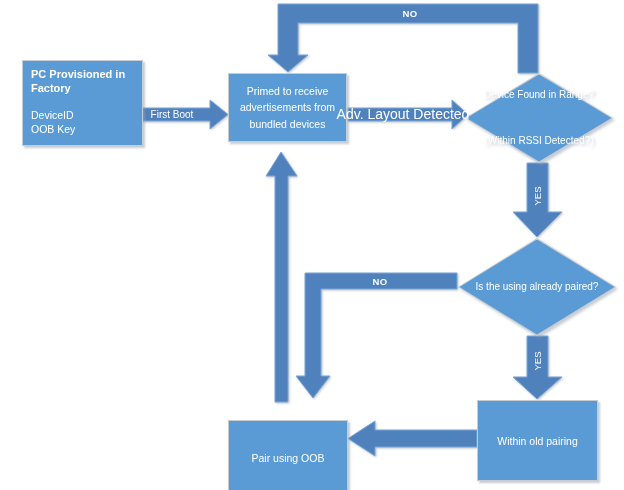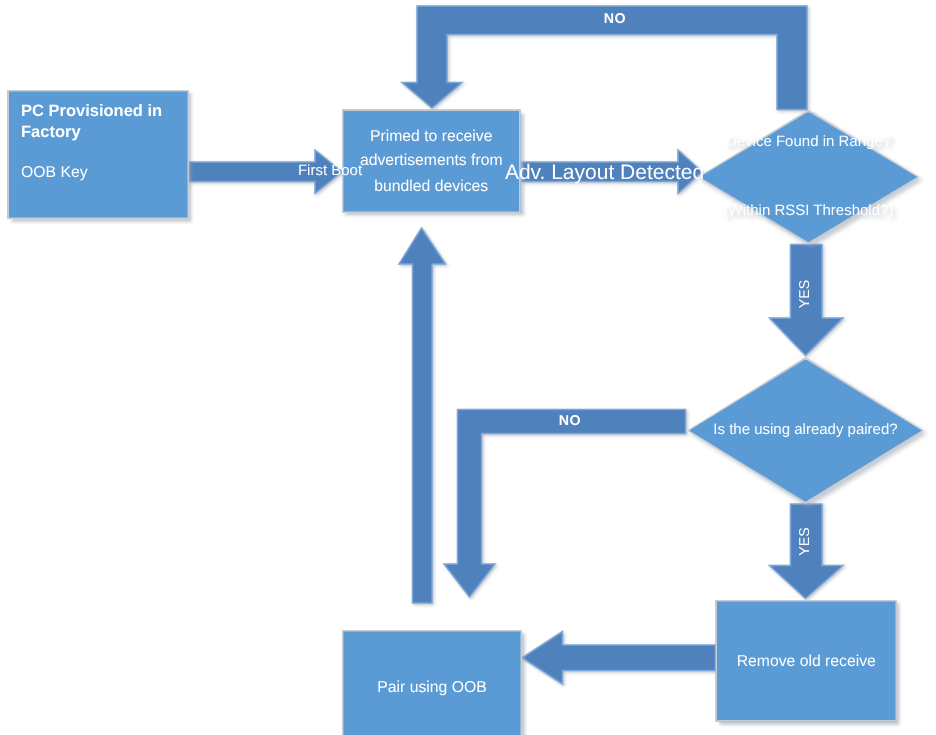--- a/index.html
+++ b/index.html
@@ -115,54 +115,55 @@
 
     <polygon class="connector" points="457,273 305,273 305,376 296,376 313,398 330,376 321,376 321,289 457,289"></polygon>
 
     <polygon class="connector" points="527,163 527,212 513,212 537,237 562,212 548,212 548,163"></polygon>
 
     <polygon class="connector" points="527,336 527,377 513,377 537,399 562,377 548,377 548,336"></polygon>
 
     <polygon class="connector" points="477,430 375,430 375,421 348,438.5 375,456 375,447 477,447"></polygon>
   </svg>
 
-  <div class="node factory-box" style="left:5px; top:60px; width:121px; height:86px;">
+  <div class="node factory-box" style="left:22px; top:60px; width:121px; height:86px;">
     <div class="factory-title">PC Provisioned in Factory</div>
+    <div class="factory-line">DeviceID</div>
     <div class="factory-line">OOB Key</div>
   </div>
 
   <div class="node center-text" style="left:228px; top:73px; width:119px; height:69px;">
     <div class="primed-label">Primed to receive advertisements from bundled devices</div>
   </div>
 
   <div class="diamond" style="left:465px; top:73px; width:148px; height:90px;">
     <div class="diamond-outer diamond-shape"></div>
     <div class="diamond-inner diamond-shape"></div>
     <div class="diamond-text">
       <div>Device Found in Range?</div>
-      <div>(Within RSSI Threshold?)</div>
+      <div>(Within RSSI Detected?)</div>
     </div>
   </div>
 
   <div class="diamond" style="left:458px; top:238px; width:158px; height:98px;">
     <div class="diamond-outer diamond-shape"></div>
     <div class="diamond-inner diamond-shape"></div>
     <div class="diamond-text">
       <div>Is the using already paired?</div>
     </div>
   </div>
 
   <div class="node center-text" style="left:228px; top:420px; width:120px; height:76px;">
     <div class="small-box-label">Pair using OOB</div>
   </div>
 
   <div class="node center-text" style="left:477px; top:400px; width:121px; height:81px;">
-    <div class="small-box-label">Remove old receive</div>
+    <div class="small-box-label">Within old pairing</div>
   </div>
 
-  <span class="edge-label" style="left:172px; top:114px;margin-left:48px;">First Boot</span>
+  <span class="edge-label" style="left:172px; top:114px;">First Boot</span>
   <span class="edge-label small" style="left:403px; top:114px;">Adv. Layout Detected</span>
   <span class="edge-label bold" style="left:410px; top:13px;">NO</span>
   <span class="edge-label bold" style="left:380px; top:281px;">NO</span>
   <span class="edge-label vertical" style="left:537px; top:196px;">YES</span>
   <span class="edge-label vertical" style="left:537px; top:361px;">YES</span>
 
 </div>
 
 </body></html>

